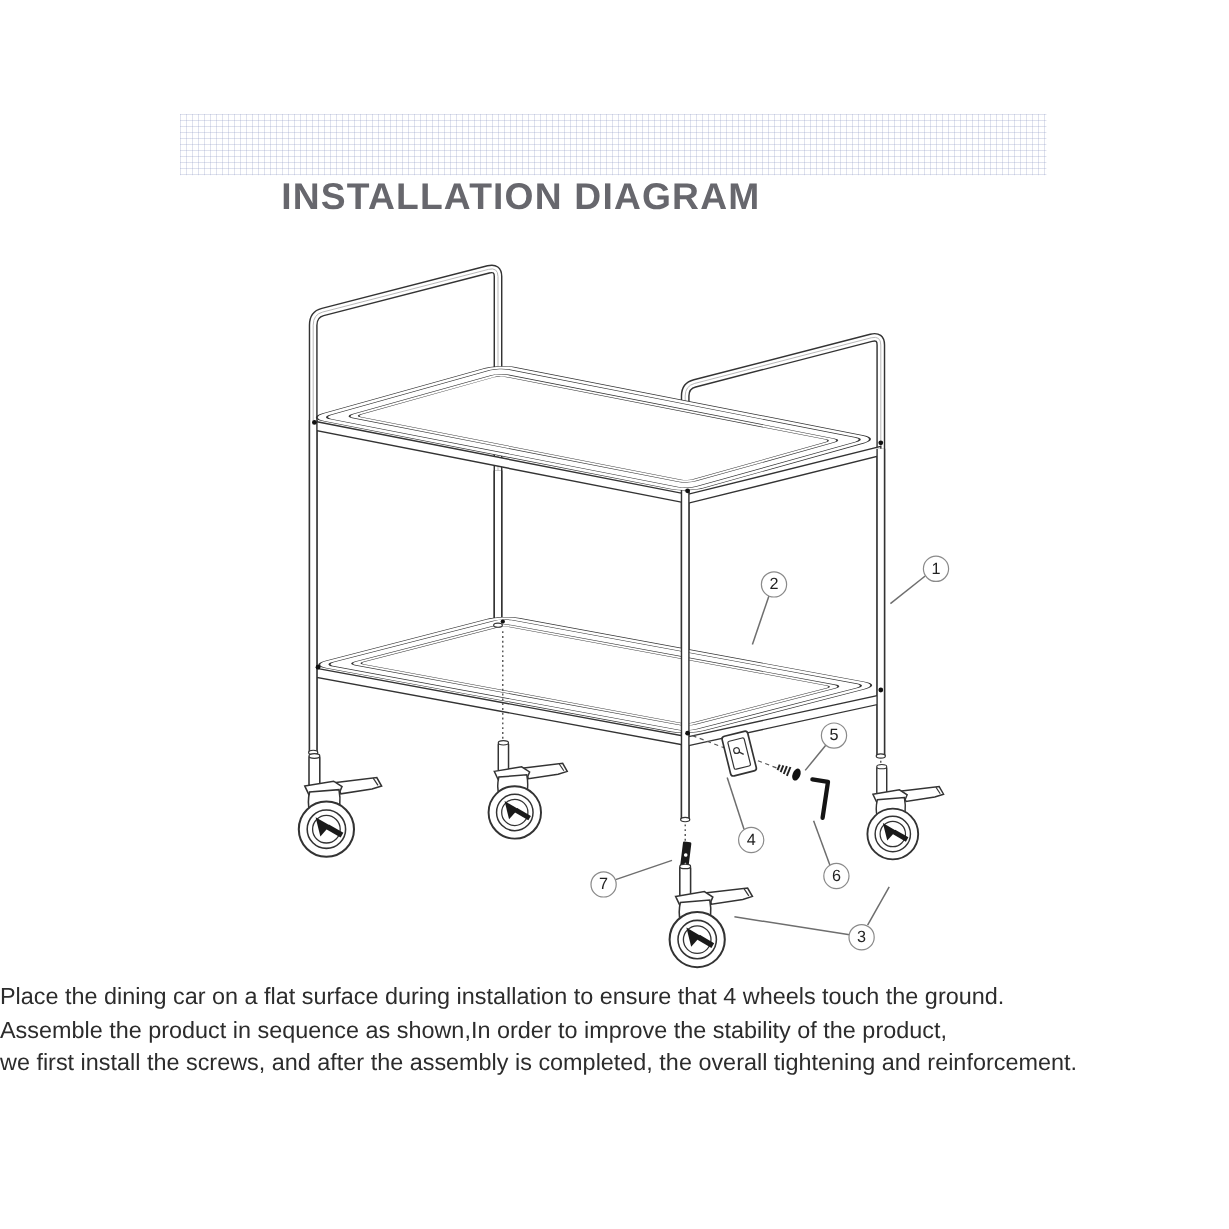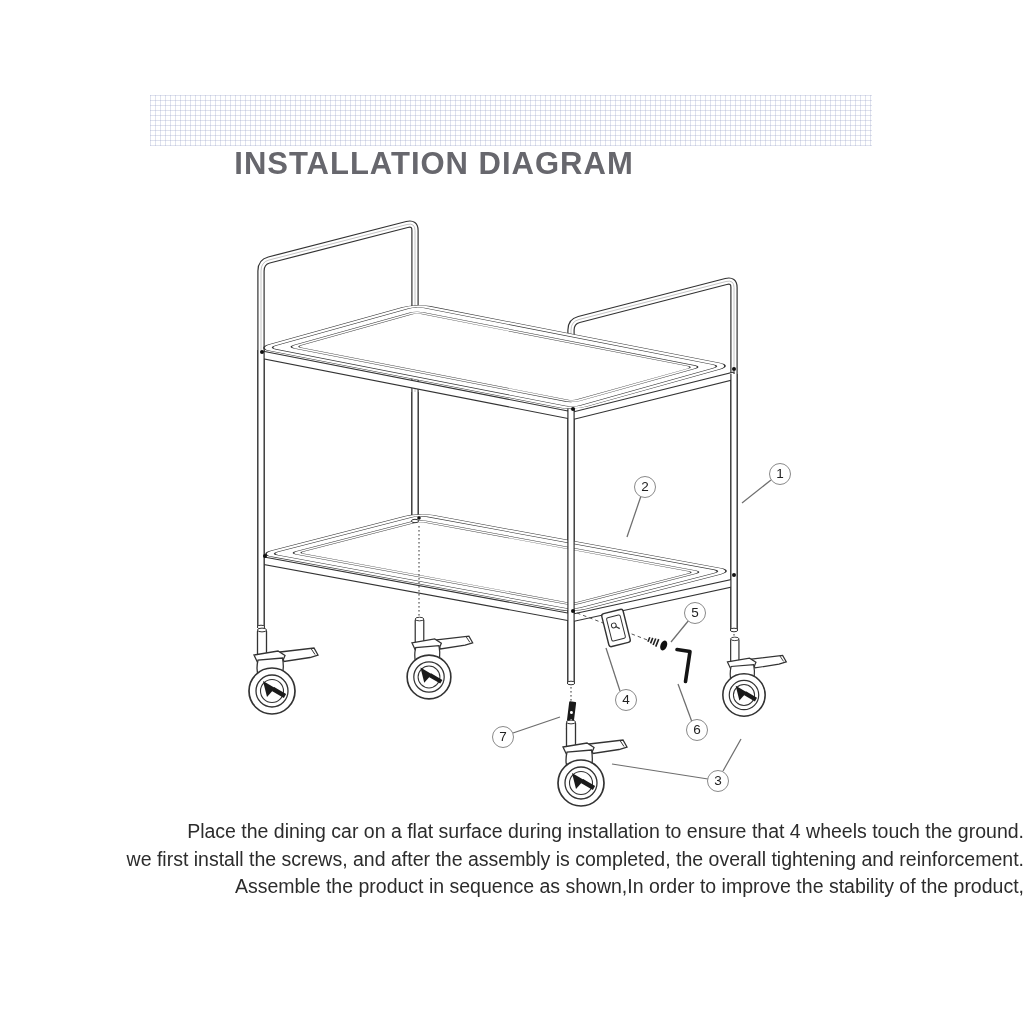--- a/index.html
+++ b/index.html
@@ -28,21 +28,21 @@
   .thin{fill:#fff;stroke:#333;stroke-width:1.15;}
   .dotted{fill:none;stroke:#333;stroke-width:1;stroke-dasharray:1.6 2.4;}
   .dashed{fill:none;stroke:#555;stroke-width:1;stroke-dasharray:3.5 3;}
   .leader{stroke:#6e6e6e;stroke-width:1.25;}
   .callout{
     position:absolute;width:20px;height:20px;border:1.3px solid #8a8a8a;
     border-radius:50%;background:#fff;color:#222;text-align:center;
     font-size:13.5px;line-height:20px;
   }
   .instructions{
-    position:absolute;left:0;top:818px;width:1024px;text-align:right;
+    position:absolute;left:0;top:818px;width:1024px;text-align:left;
     color:#2c2c2c;font-size:19.5px;line-height:27.5px;
   }
 </style>
 </head>
 <body>
 
 <div class="grid-band"></div>
 
 <div class="page-title">INSTALLATION DIAGRAM</div>
 
@@ -183,15 +183,15 @@
 <span class="callout" style="left: 769px; top: 463px;">1</span>
 <span class="callout" style="left: 634px; top: 476px;">2</span>
 <span class="callout" style="left: 707px; top: 770px;">3</span>
 <span class="callout" style="left: 615px; top: 689px;">4</span>
 <span class="callout" style="left: 684px; top: 602px;">5</span>
 <span class="callout" style="left: 686px; top: 719px;">6</span>
 <span class="callout" style="left: 492px; top: 726px;">7</span>
 
 <div class="instructions">
   <div>Place the dining car on a flat surface during installation to ensure that 4 wheels touch the ground.</div>
+  <div>Assemble the product in sequence as shown,In order to improve the stability of the product,</div>
   <div>we first install the screws, and after the assembly is completed, the overall tightening and reinforcement.</div>
-  <div>Assemble the product in sequence as shown,In order to improve the stability of the product,</div>
 </div>
 
 </body></html>

